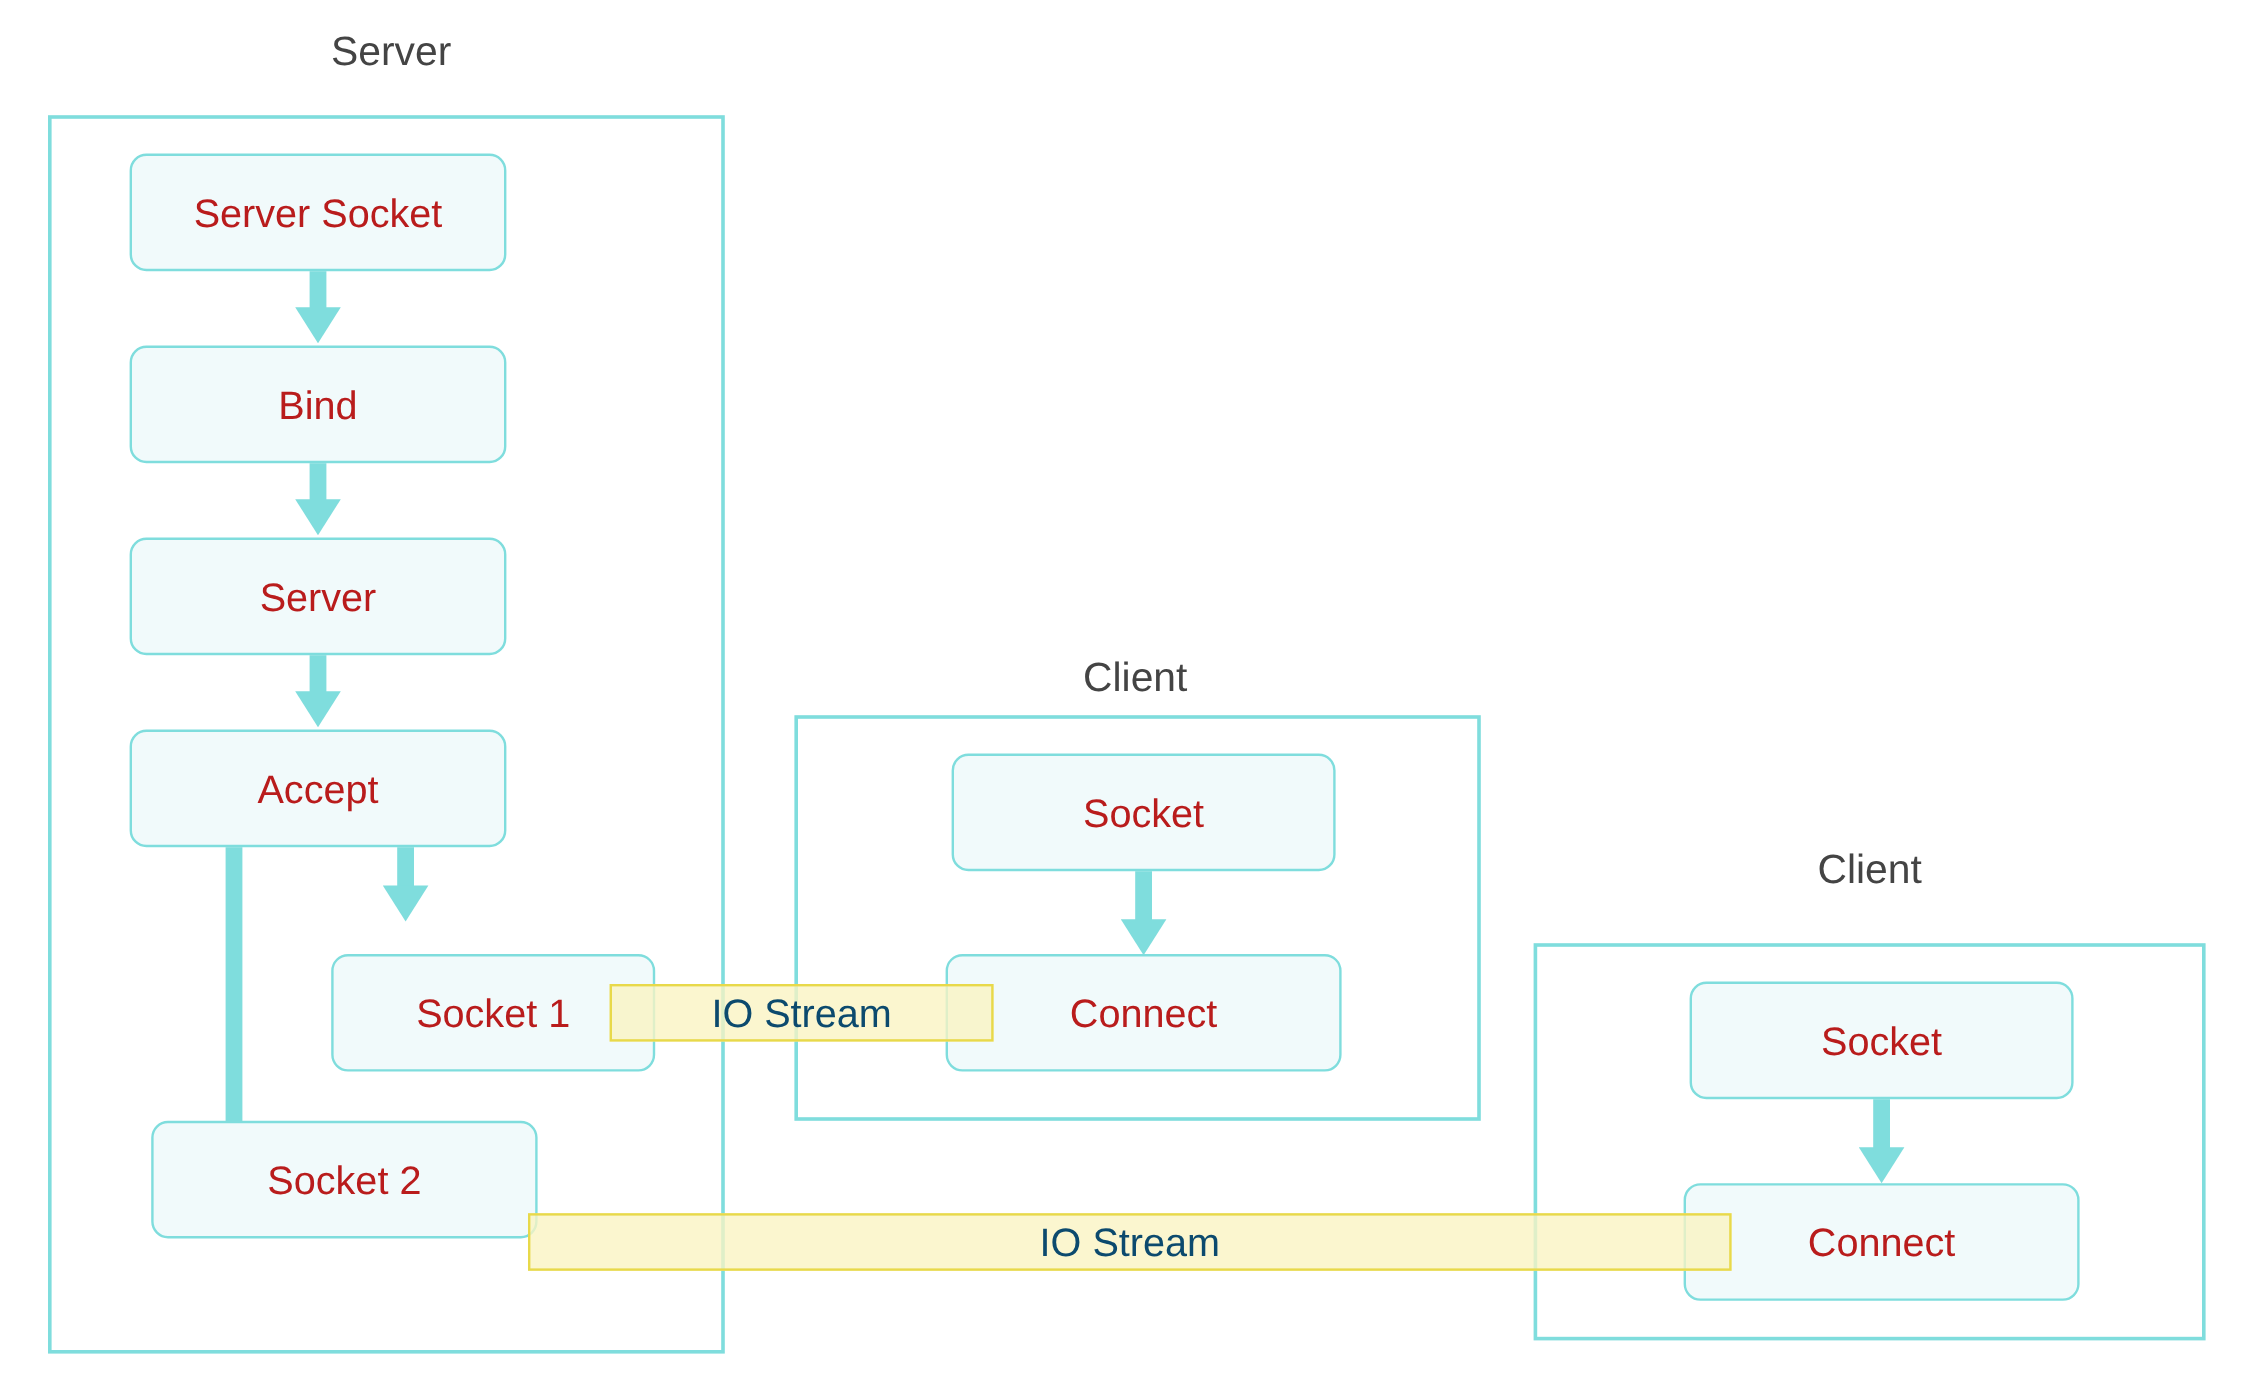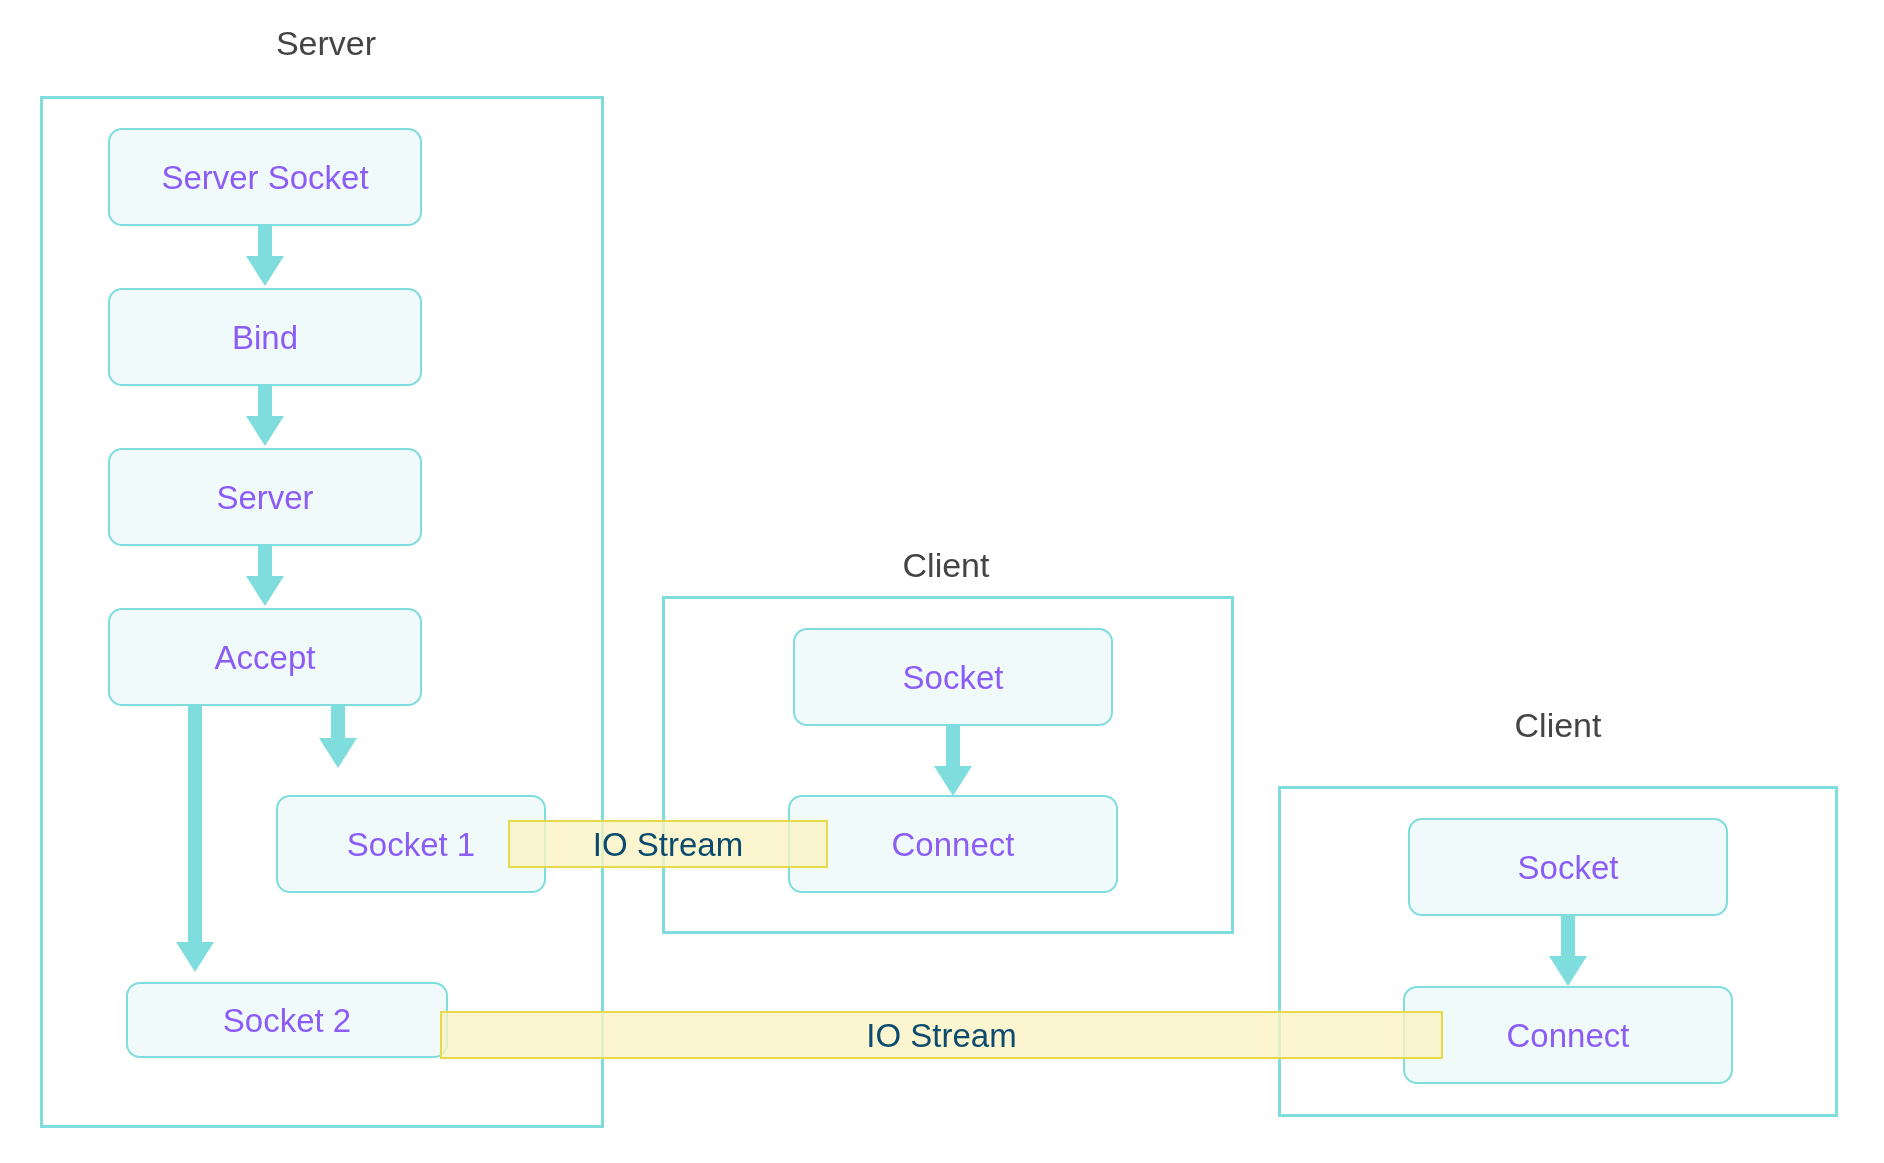--- a/index.html
+++ b/index.html
@@ -38,21 +38,21 @@
   
   .node {
     position: absolute;
     box-sizing: border-box;
     border: 2.5px solid #7FDDDD;
     border-radius: 14px;
     background: #F1FAFB;
     display: flex;
     align-items: center;
     justify-content: center;
-    color: #8b5cf6;
+    color: #b91c1c;
     font-size: 33px;
     line-height: 1;
     white-space: nowrap;
   }
 
   
   .arrow {
     position: absolute;
     pointer-events: none;
   }
@@ -127,21 +127,21 @@
     <span class="head"></span>
   </div>
 
   <div class="arrow" style="left:175px; top:706px; width:40px; height:266px;">
     <span class="shaft" style="width:14px; height:238px;"></span>
     <span class="head"></span>
   </div>
 
   <div class="node" style="left:248px; top:795px; width:270px; height:98px;margin-left:28px;">Socket 1</div>
 
-  <div class="node" style="left:126px; top:982px; width:322px; height:76px;">Socket 2</div>
+  <div class="node" style="left:126px; top:934px; width:322px; height:98px;">Socket 2</div>
 
   <div class="group-title" style="left:946px; top:548px;">Client</div>
 
   <div class="group" style="left:662px; top:596px; width:572px; height:338px;"></div>
 
   <div class="node" style="left:793px; top:628px; width:320px; height:98px;">Socket</div>
 
   <div class="arrow" style="left:933px; top:726px; width:40px; height:70px;">
     <span class="shaft" style="width:14px; height:42px;"></span>
     <span class="head"></span>

